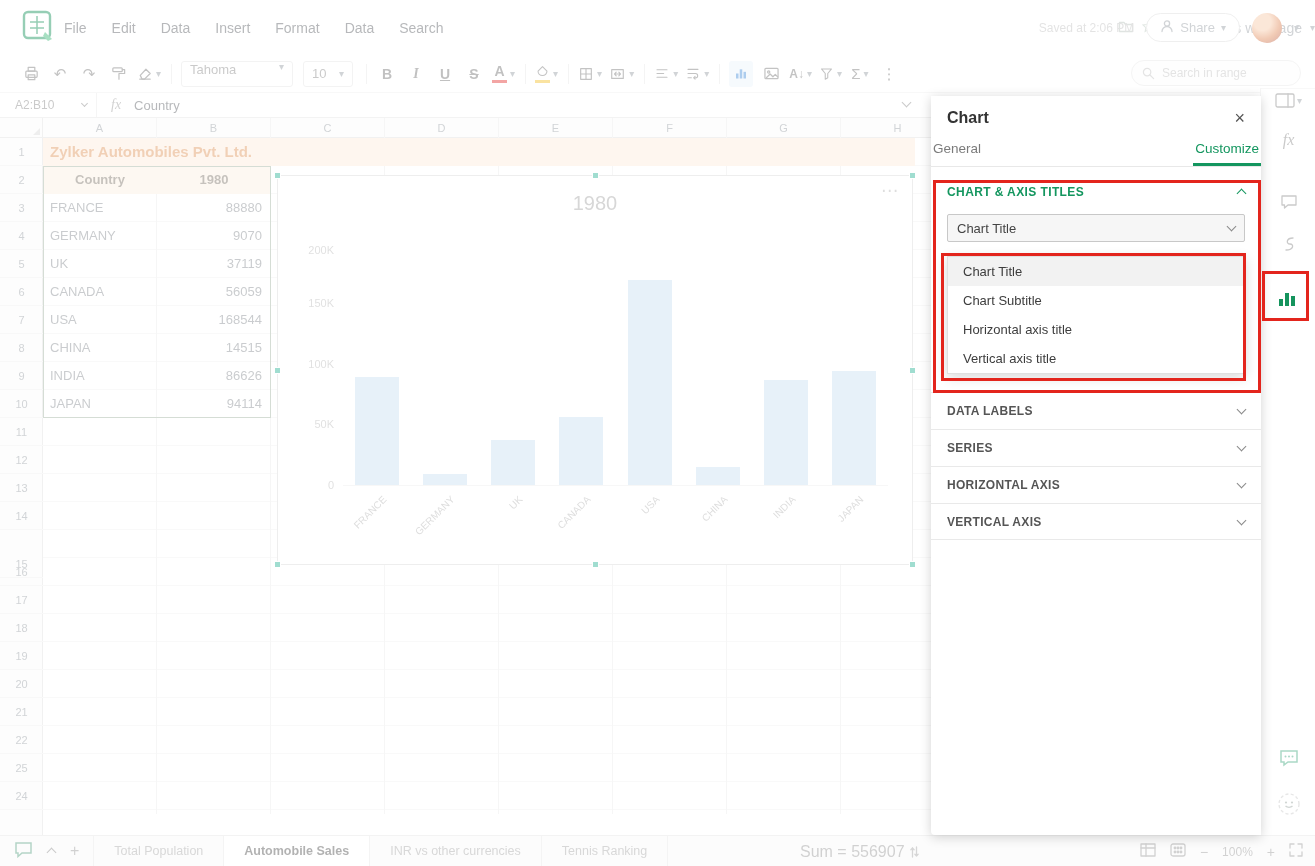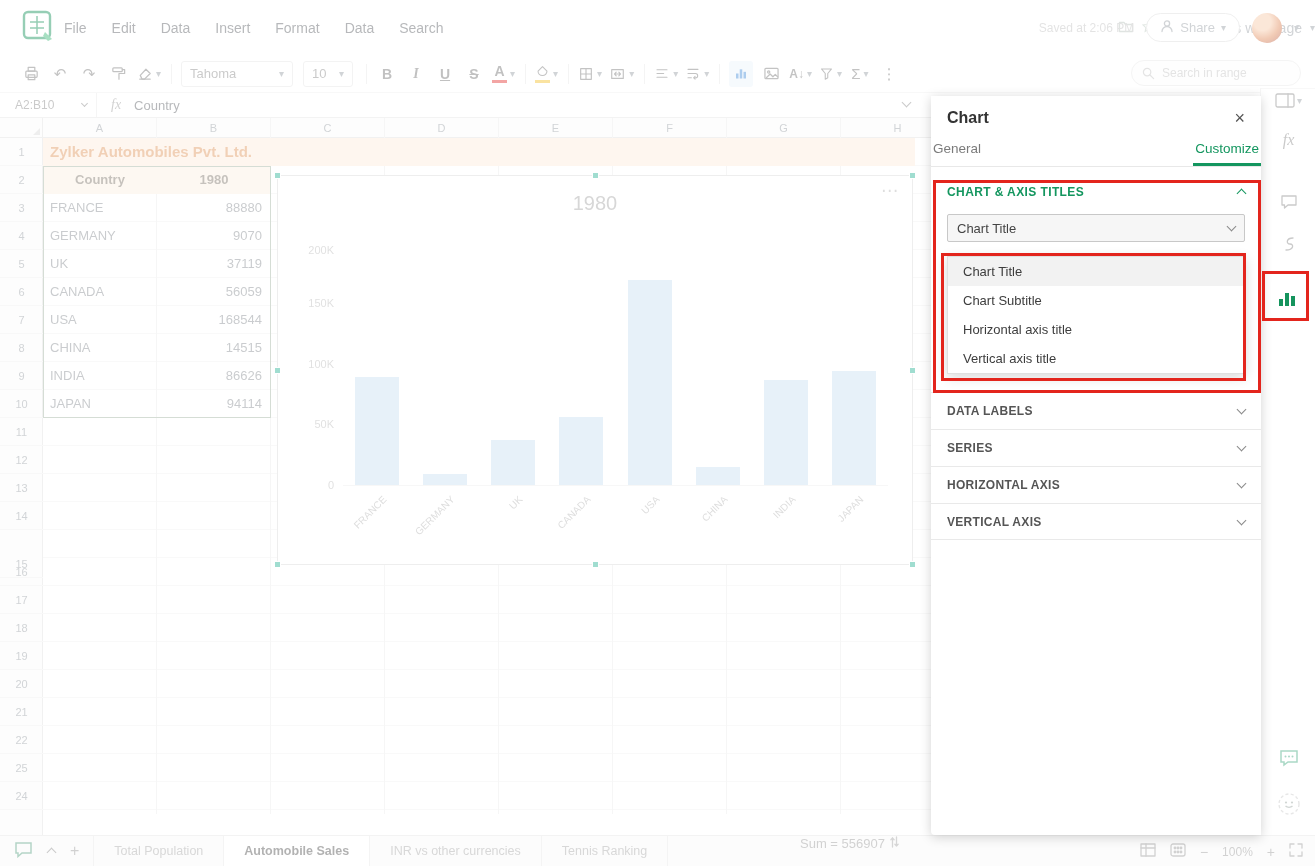--- a/index.html
+++ b/index.html
@@ -19,21 +19,21 @@
   .share{display:flex;align-items:center;gap:6px;height:29px;padding:0 13px;border:1px solid #dcdcdc;border-radius:15px;background:#fff;color:#9aa0a6;font-size:13px;}
   .avatar{width:30px;height:30px;border-radius:50%;background:radial-gradient(circle at 35% 30%,#f6c9a8 0 30%,#e08a5a 60%,#a84a3a 100%);}
   .chev-sm{font-size:10px;color:#9aa0a6;line-height:1;}
 
   
   .toolbar{position:absolute;left:0;top:55px;width:100%;height:37px;display:flex;align-items:center;padding-left:20px;color:#7b7b7b;}
   .tbtn{display:flex;align-items:center;justify-content:center;height:26px;min-width:22px;border:none;background:transparent;color:#7b7b7b;gap:3px;margin-right:7px;font-size:14px;}
   .tbtn.active-tool{background:#eaf3fb;border-radius:3px;padding:0 4px;}
   .tsep{width:1px;height:20px;background:#e6e6e6;margin:0 9px 0 3px;}
   .ic{fill:none;stroke:currentColor;stroke-width:1.3;stroke-linecap:round;stroke-linejoin:round;}
-  .font-select{display:flex;align-items:center;justify-content:space-between;width:112px;height:26px;border:1px solid #e5e5e5;border-radius:3px;padding:0 8px;color:#8b8b8b;font-size:13px;margin-right:10px;background:#fff;}
+  .font-select{display:flex;align-items:flex-start;justify-content:space-between;width:112px;height:26px;border:1px solid #e5e5e5;border-radius:3px;padding:0 8px;color:#8b8b8b;font-size:13px;margin-right:10px;background:#fff;}
   .size-select{display:flex;align-items:center;justify-content:space-between;width:50px;height:26px;border:1px solid #e5e5e5;border-radius:3px;padding:0 8px;color:#8b8b8b;font-size:13px;margin-right:10px;background:#fff;}
   .blet{font-weight:bold;font-size:14px;color:#757575;}
   .ilet{font-style:italic;font-family:"Liberation Serif",serif;font-weight:bold;}
   .ulet{text-decoration:underline;}
   .slet{text-decoration:line-through;}
   .colorbtn{display:flex;flex-direction:column;align-items:center;line-height:1;}
   .cbar{display:block;width:15px;height:3px;margin-top:2px;}
   .glyph{font-size:15px;line-height:1;color:#7b7b7b;}
   .search-range{position:absolute;right:14px;top:5px;width:170px;height:26px;border:1px solid #e7e7e7;border-radius:13px;background:#fdfdfd;display:flex;align-items:center;gap:7px;padding:0 10px;color:#b7b7b7;}
   .search-range input{border:none;outline:none;background:transparent;font-size:12px;color:#9a9a9a;width:120px;font-family:inherit;}
@@ -82,21 +82,21 @@
   .strip-fx{font-style:italic;font-family:"Liberation Serif",serif;font-size:16px;color:#8a8a8a;}
   .strip-chart{position:absolute;left:1271px;top:282px;width:32px;height:31px;z-index:65;display:flex;align-items:center;justify-content:center;background:#fff;}
 
   
   .bottombar{position:absolute;left:0;top:835px;width:100%;height:31px;background:#f8f8f8;border-top:1px solid #e4e4e4;display:flex;align-items:center;}
   .bb-left{display:flex;align-items:center;gap:15px;padding:0 14px;color:#9a9a9a;}
   .sheet-tabs{display:flex;height:30px;align-items:stretch;}
   .sheet-tab{display:flex;align-items:center;padding:0 20px;font-size:12.5px;color:#a8a8a8;border-right:1px solid #e7e7e7;}
   .sheet-tab:first-child{border-left:1px solid #e7e7e7;}
   .sheet-tab.active{background:#fff;color:#555;font-weight:bold;}
-  .bb-sum{position:absolute;left:800px;top:0;height:31px;display:flex;align-items:flex-start;gap:5px;font-size:13px;color:#9a9a9a;}
+  .bb-sum{position:absolute;left:800px;top:0;height:31px;display:flex;align-items:center;gap:5px;font-size:16px;color:#9a9a9a;}
   .bb-right{position:absolute;right:12px;top:0;height:31px;display:flex;align-items:center;gap:14px;color:#9a9a9a;}
   .zoom-level{font-size:12px;color:#9a9a9a;}
   .zoom-btn{font-size:14px;color:#9a9a9a;line-height:1;}
 
   
   .dim{position:absolute;inset:0;background:rgba(255,255,255,0.55);z-index:50;pointer-events:none;}
 
   
   .panel{position:absolute;left:931px;top:96px;width:330px;height:739px;background:#fff;z-index:60;box-shadow:0 2px 12px rgba(0,0,0,.18);border-radius:0 0 0 4px;}
   .panel-head{display:flex;justify-content:space-between;align-items:center;padding:13px 16px 0;}

